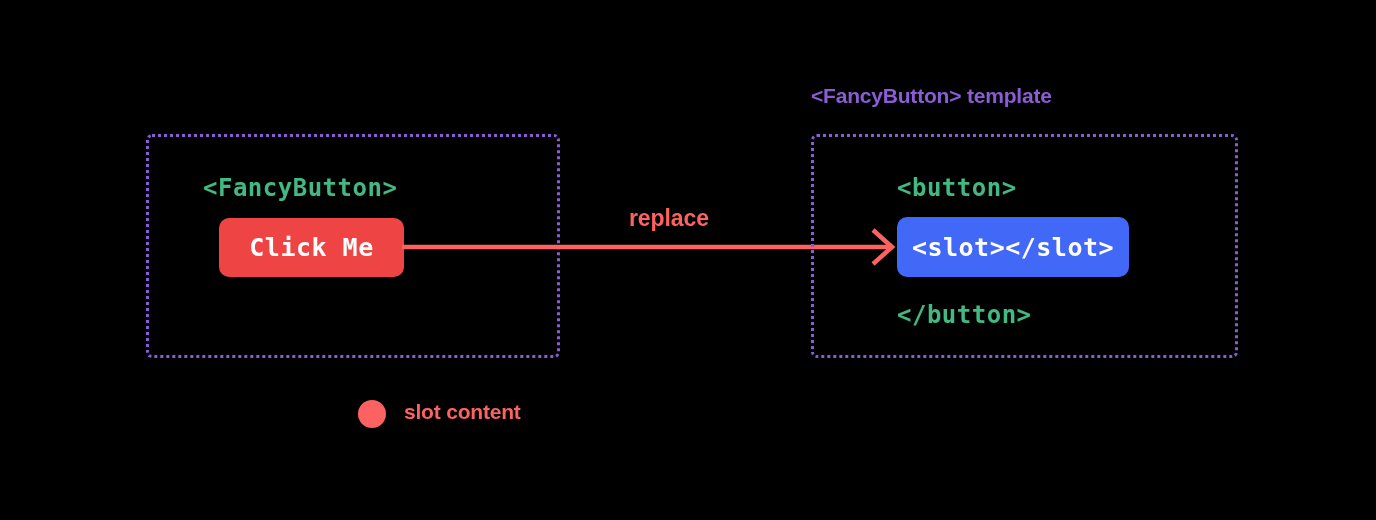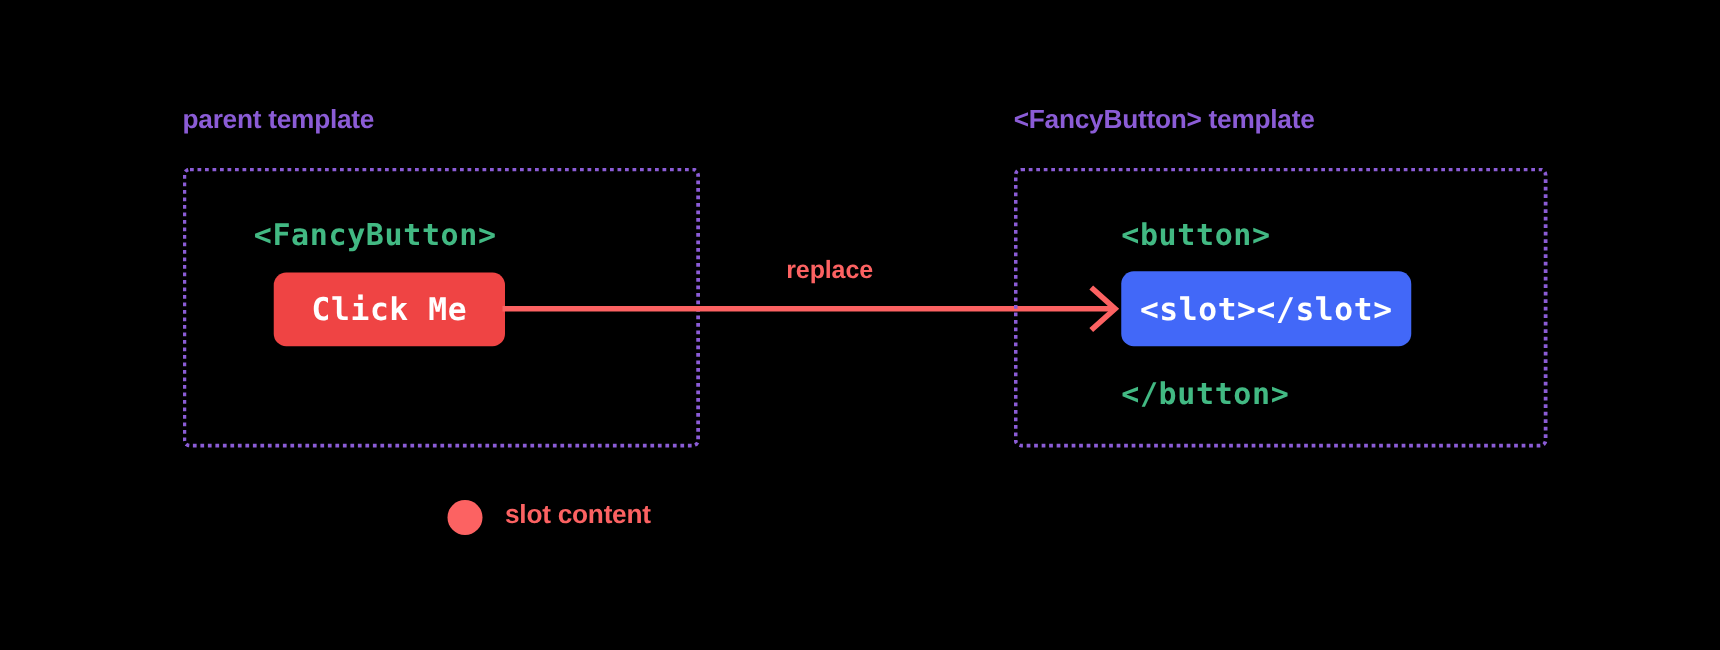--- a/index.html
+++ b/index.html
@@ -92,21 +92,21 @@
     width: 500px;
     height: 44px;
     overflow: visible;
   }
   #arrow-label {
     position: absolute;
     left: 629px;
     top: 205px;
     font-family: "Liberation Sans", sans-serif;
     font-weight: 700;
-    font-size: 20px;
+    font-size: 23px;
     letter-spacing: -0.1px;
     color: #fc6262;
     white-space: nowrap;
   }
 
   
   .legend {
     position: absolute;
     display: flex;
     align-items: flex-start;
@@ -130,21 +130,20 @@
     white-space: nowrap;
   }
   #legend-label-content { color: #fc6262; }
   #legend-label-outlet  { color: #4268f8; }
 </style>
 </head>
 <body>
 
 <div class="stage">
 
-  <div class="panel-title" id="title-left">parent template</div>
 
   <div class="panel" id="panel-left"></div>
 
   <div class="code-line" id="code-open-fancy">&lt;FancyButton&gt;</div>
 
   <div class="chip" id="chip-slot-content">Click Me</div>
 
 
   <div id="arrow-label">replace</div>
 

